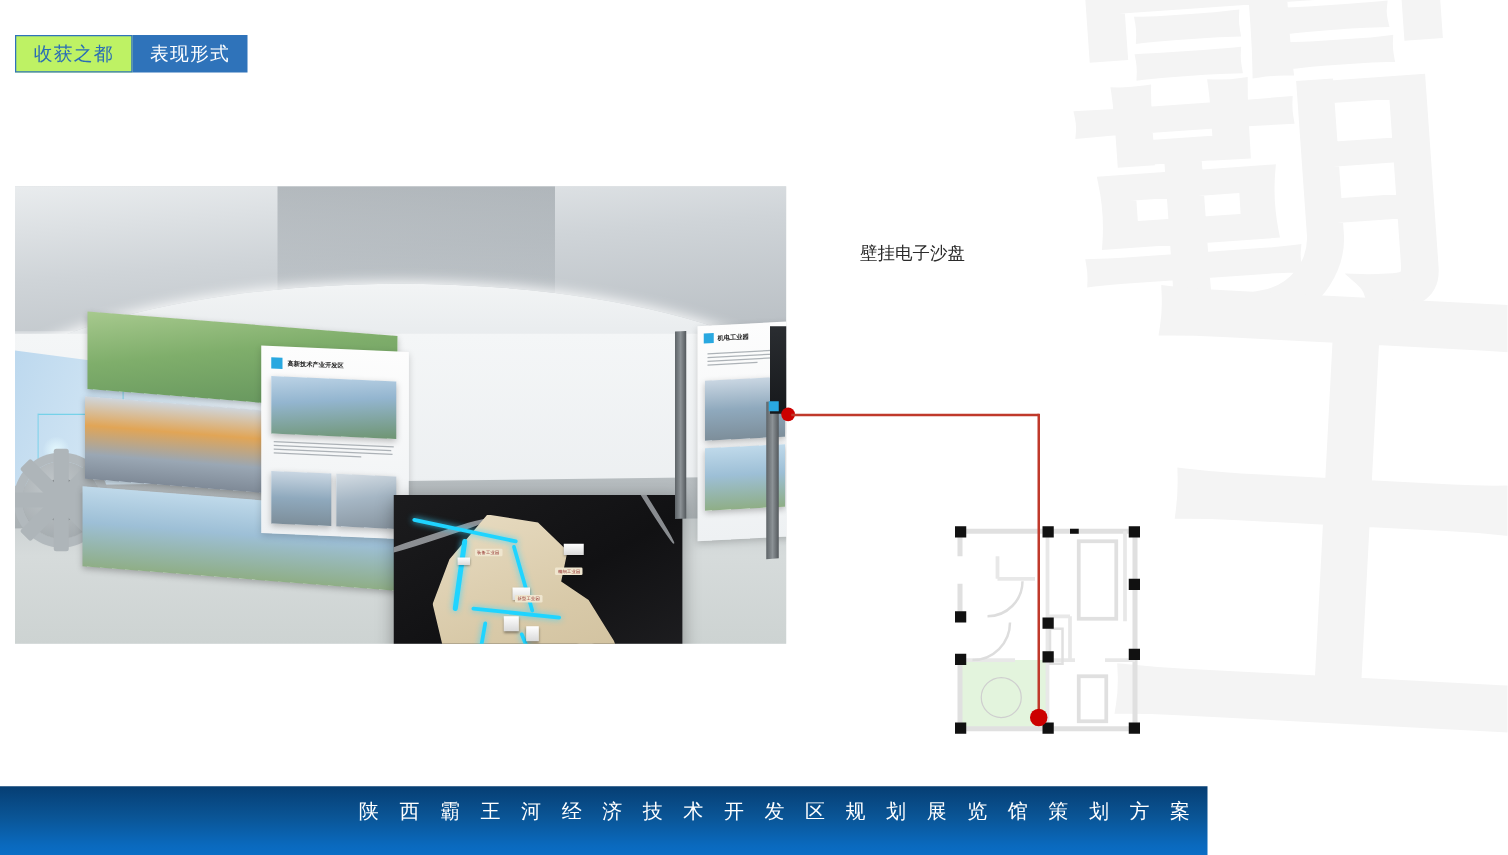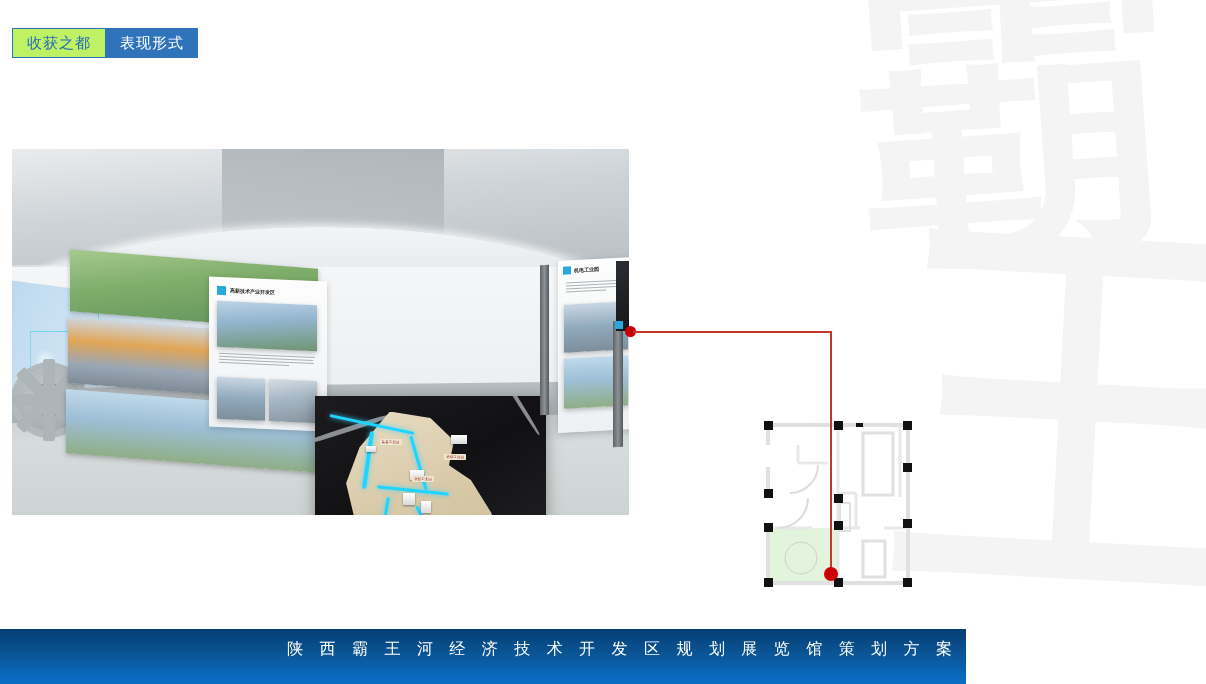--- a/index.html
+++ b/index.html
@@ -360,20 +360,21 @@
   </div>
 
   <div class="pillar" style="left:528px; top:116px; width:9px; height:150px; transform:skewY(-3deg);"></div>
   <div class="pillar" style="left:601px; top:172px; width:10px; height:126px; transform:skewY(-4deg);"></div>
   <div class="screen-right" style="left:604px; top:112px; width:14px; height:70px;"></div>
   <div class="pnl-sq" style="left:603px; top:172px; width:8px; height:8px;"></div>
 </div>
 
 <div class="desc">
   <div class="desc-gap"></div>
+  <div class="desc-h">壁挂电子沙盘</div>
 </div>
 
 <div class="conn conn-dot-a"></div>
 <div class="conn conn-h"></div>
 <div class="conn conn-v"></div>
 <div class="conn conn-dot-b"></div>
 
 <div class="plan">
   <svg width="160" height="180" viewBox="0 0 160 180" xmlns="http://www.w3.org/2000/svg">
 

